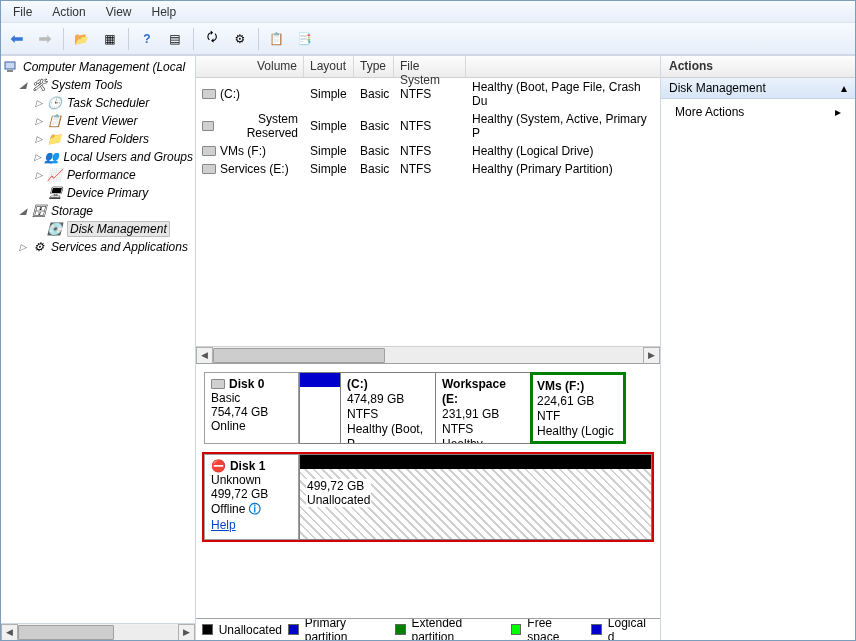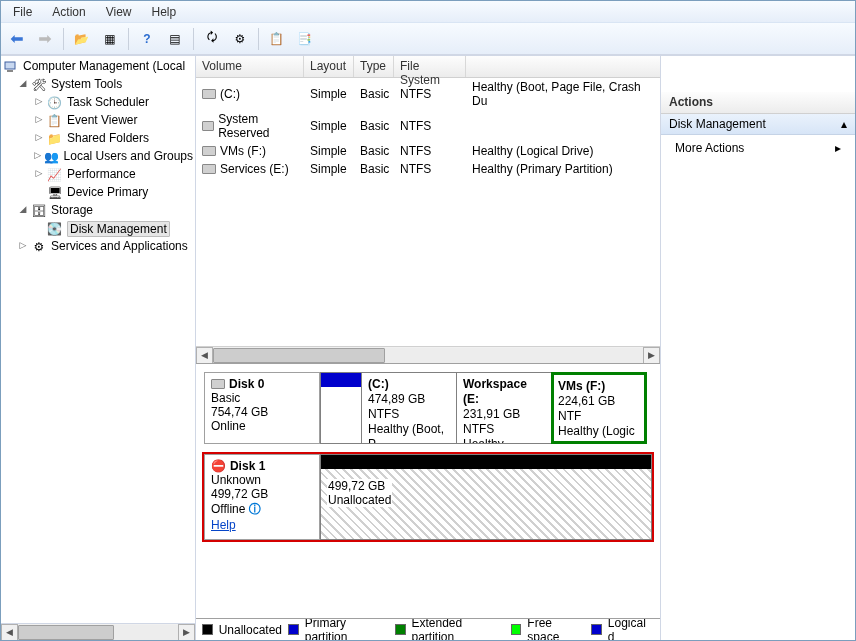--- a/index.html
+++ b/index.html
@@ -16,21 +16,21 @@
 .menubar { height: 22px; background: linear-gradient(to bottom,#f7fbff,#e6eef9); display: flex; align-items: center; padding: 0 2px; border-bottom: 1px solid #d9e5f4; }
 .menubar .menu-item { padding: 2px 10px; color: #333; }
 
 .toolbar { height: 32px; background: linear-gradient(to bottom,#f7fbff,#e6eef9); border-bottom: 1px solid #d0d7e5; display:flex; align-items:center; padding: 0 4px; gap:4px; }
 .toolbar .tbtn { width: 24px; height: 24px; display:flex; align-items:center; justify-content:center; border-radius:2px; }
 .toolbar .sep { width:1px; height:22px; background:#c8d0dc; margin:0 2px; }
 
 .content { flex:1; display:flex; border-top:1px solid #d0d7e5; overflow:hidden; }
 
 .tree-pane { width: 195px; border-right:1px solid #d0d7e5; background:#fff; overflow:auto; padding:2px 0; position:relative; }
-.tree-node { display:flex; padding:1px 2px; white-space:nowrap; }
+.tree-node { display:flex; align-items:center; padding:1px 2px; white-space:nowrap;font-style:italic; }
 .tree-expander { width:12px; height:12px; display:inline-flex; align-items:center; justify-content:center; margin-right:2px; font-size:9px; color:#666; }
 .tree-icon { width:16px; height:16px; margin-right:4px; display:inline-flex; align-items:center; justify-content:center; }
 .tree-label { color:#000; }
 .tree-selected { background:#e6e6e6; border:1px solid #bdbdbd; border-radius:1px; padding:0 2px; }
 .tree-indent-1 { padding-left: 16px; }
 .tree-indent-2 { padding-left: 32px; }
 .tree-scrollbar-h { height:17px; border-top:1px solid #d0d7e5; background:#f0f0f0; position:absolute; bottom:0; left:0; right:0; display:flex; align-items:center; }
 
 .main-pane { flex:1; display:flex; flex-direction:column; border-right:1px solid #d0d7e5; overflow:hidden; }
 
@@ -38,45 +38,45 @@
 .volume-header { height:22px; background:linear-gradient(to bottom,#fdfdfd,#ececec); display:flex; border-bottom:1px solid #d0d0d0; }
 .volume-header .col { padding:3px 6px; border-right:1px solid #d8d8d8; color:#333; font-weight:normal; }
 .volume-rows { flex:1; overflow:auto; }
 .volume-row { display:flex; padding:1px 0; }
 .volume-row .cell { padding:1px 6px; display:flex; align-items:center; gap:4px; }
 .vol-scroll { height:17px; background:#f0f0f0; border-top:1px solid #d0d0d0; display:flex; align-items:center; }
 
 .disk-map { flex:1; overflow:auto; padding:6px; background:#fff; }
 .disk-row { display:flex; margin-bottom:6px; border:2px solid transparent; }
 .disk-row.highlight-red { border:2px solid #d40000; }
-.disk-info { width:116px; background:#fff; padding:4px 6px; border:1px solid #a0a0a0; }
+.disk-info { width:95px; background:#fff; padding:4px 6px; border:1px solid #a0a0a0; }
 .disk-info .disk-name { font-weight:bold; display:flex; align-items:center; gap:4px; }
 .disk-partitions { flex:1; display:flex; gap:0; }
 .partition { border:1px solid #808080; margin-left:-1px; display:flex; flex-direction:column; overflow:hidden; background:#fff; }
 .partition:first-child { margin-left:0; }
 .part-header { height:14px; background:#0000cc; }
 .part-body { flex:1; padding:4px 6px; font-size:11px; line-height:1.25; }
 .green-outline { outline:3px solid #008000; outline-offset:-3px; }
 
 .unalloc-header { height:14px; background:#000; }
 .unalloc-body { flex:1; padding:10px 6px; font-size:11px; background: repeating-linear-gradient(45deg,#fff,#fff 4px,#d0d0d0 4px,#d0d0d0 6px); }
 
 .legend { height:22px; border-top:1px solid #a0a0a0; background:#fff; display:flex; align-items:center; padding:0 6px; gap:6px; font-size:11px; overflow:hidden; }
 .legend .sw { width:11px; height:11px; display:inline-block; border:1px solid #666; }
 
 .actions-pane { width:194px; background:#fff; display:flex; flex-direction:column; }
-.actions-header { height:22px; background:linear-gradient(to bottom,#fdfdfd,#ececec); border-bottom:1px solid #d0d0d0; padding:3px 8px; font-weight:bold; color:#333;margin-top:36px; }
+.actions-header { height:22px; background:linear-gradient(to bottom,#fdfdfd,#ececec); border-bottom:1px solid #d0d0d0; padding:3px 8px; font-weight:bold; color:#333; }
 .actions-group { background:linear-gradient(to bottom,#eaf2fc,#d7e5f7); padding:3px 8px; border-bottom:1px solid #c5d3e6; display:flex; justify-content:space-between; align-items:center; }
 .actions-item { padding:6px 14px; display:flex; justify-content:space-between; align-items:center; }
 
 .drive-icon { width:14px; height:10px; background:#d0d0d0; border:1px solid #888; border-radius:1px; display:inline-block; }
 .link { color:#0645c8; text-decoration:underline; cursor:pointer; }
 .info-icon { color:#0078d7; font-weight:bold; }
 
-.col-volume { width:108px; }
+.col-volume { width:108px;text-align:right; }
 .col-layout { width:50px; }
 .col-type { width:40px; }
 .col-fs { width:72px; }
 .col-status { flex:1; }
 
 .scrollbar-track { flex:1; height:15px; background:#ededed; position:relative; margin:0 17px; }
 .scrollbar-thumb { position:absolute; height:15px; background:#cdcdcd; border:1px solid #a0a0a0; border-radius:1px; }
 .scroll-arrow { width:17px; height:17px; background:#f0f0f0; border:1px solid #b0b0b0; position:absolute; display:flex;align-items:center;justify-content:center;font-size:9px;color:#555; }
 </style>
 </head>
@@ -221,20 +221,21 @@
             <div class="cell col-status">Healthy (Boot, Page File, Crash Du</div>
           </div>
           <div class="volume-row">
             <div class="cell col-volume">
                 <span class="drive-icon"></span>
                 <span>System Reserved</span>
               </div>
             <div class="cell col-layout">Simple</div>
             <div class="cell col-type">Basic</div>
             <div class="cell col-fs">NTFS</div>
+            <div class="cell col-status">Healthy (System, Active, Primary P</div>
           </div>
           <div class="volume-row">
             <div class="cell col-volume">
                 <span class="drive-icon"></span>
                 <span>VMs (F:)</span>
               </div>
             <div class="cell col-layout">Simple</div>
             <div class="cell col-type">Basic</div>
             <div class="cell col-fs">NTFS</div>
             <div class="cell col-status">Healthy (Logical Drive)</div>

